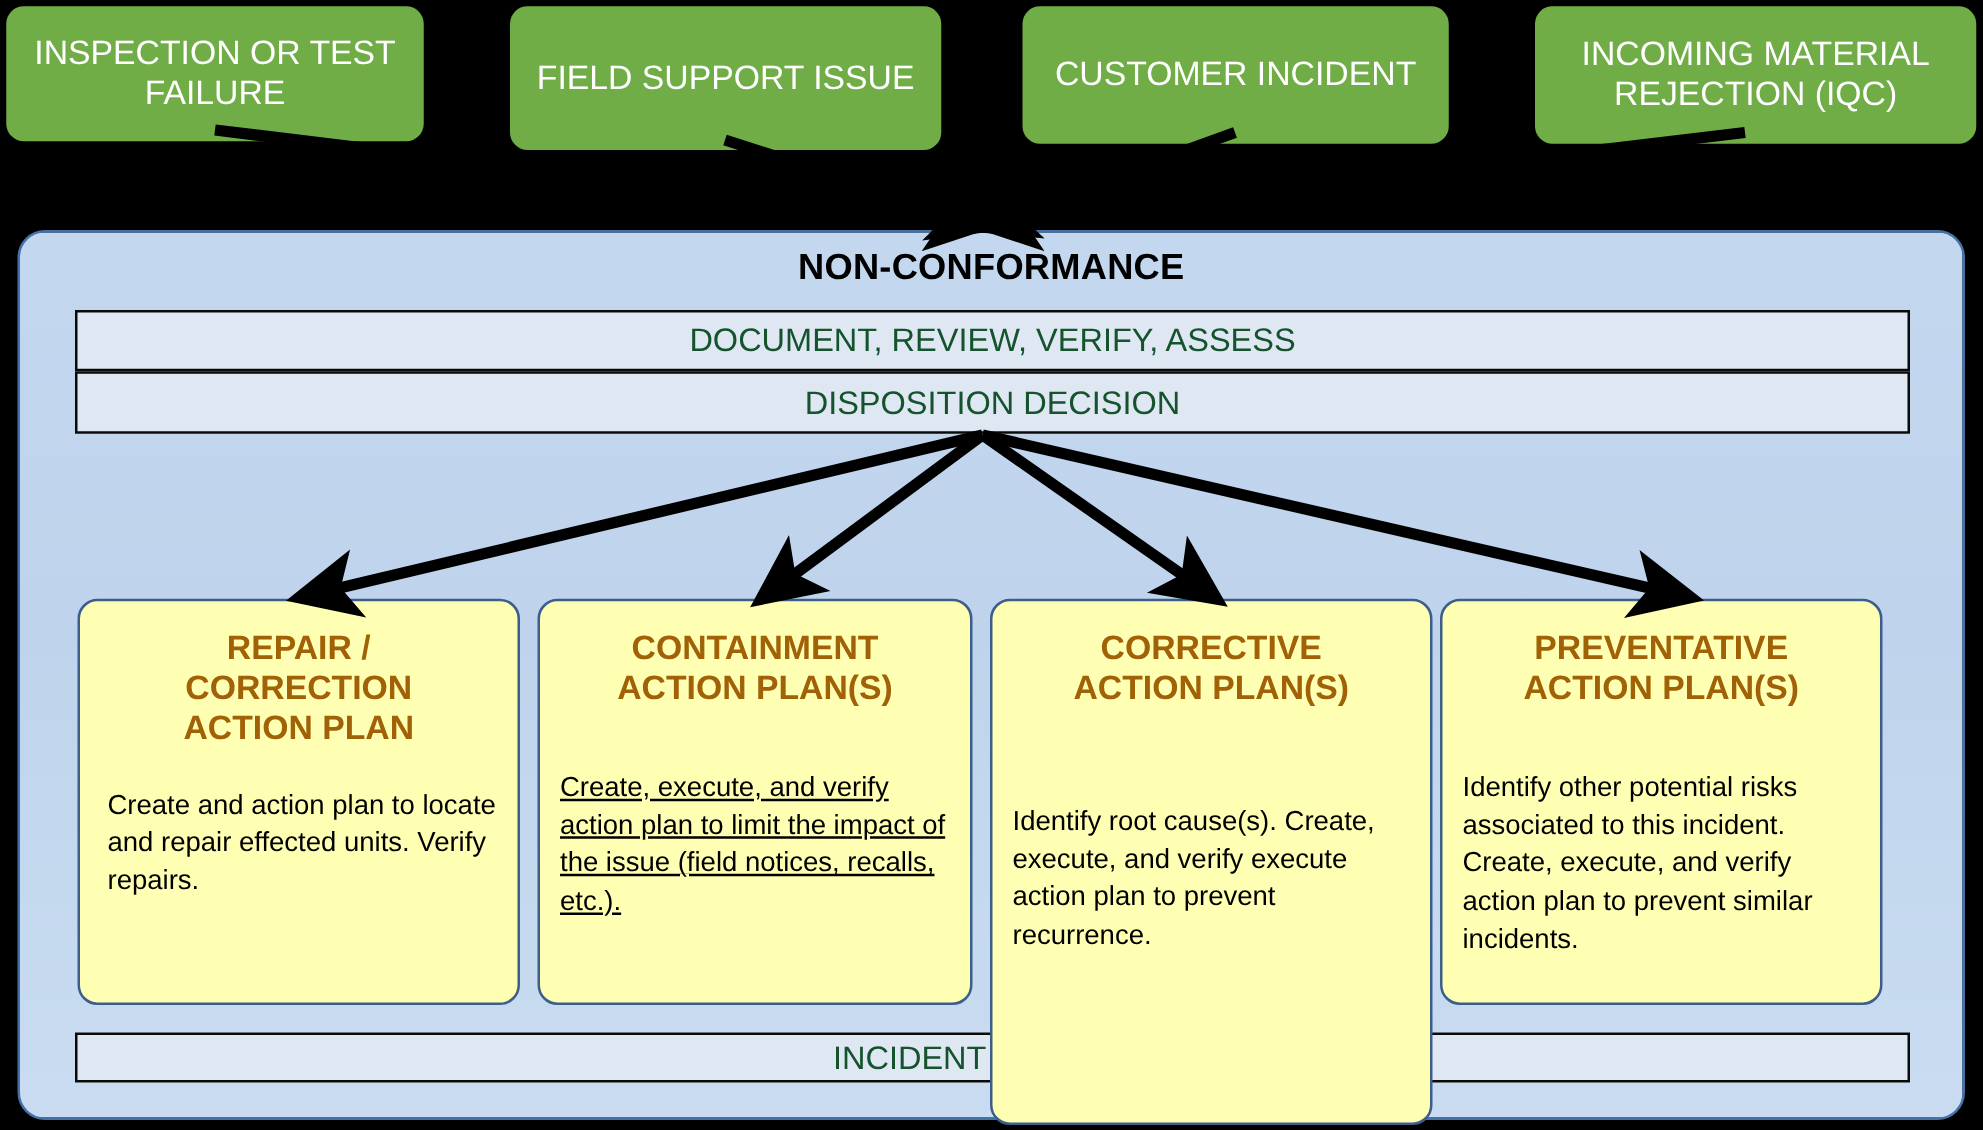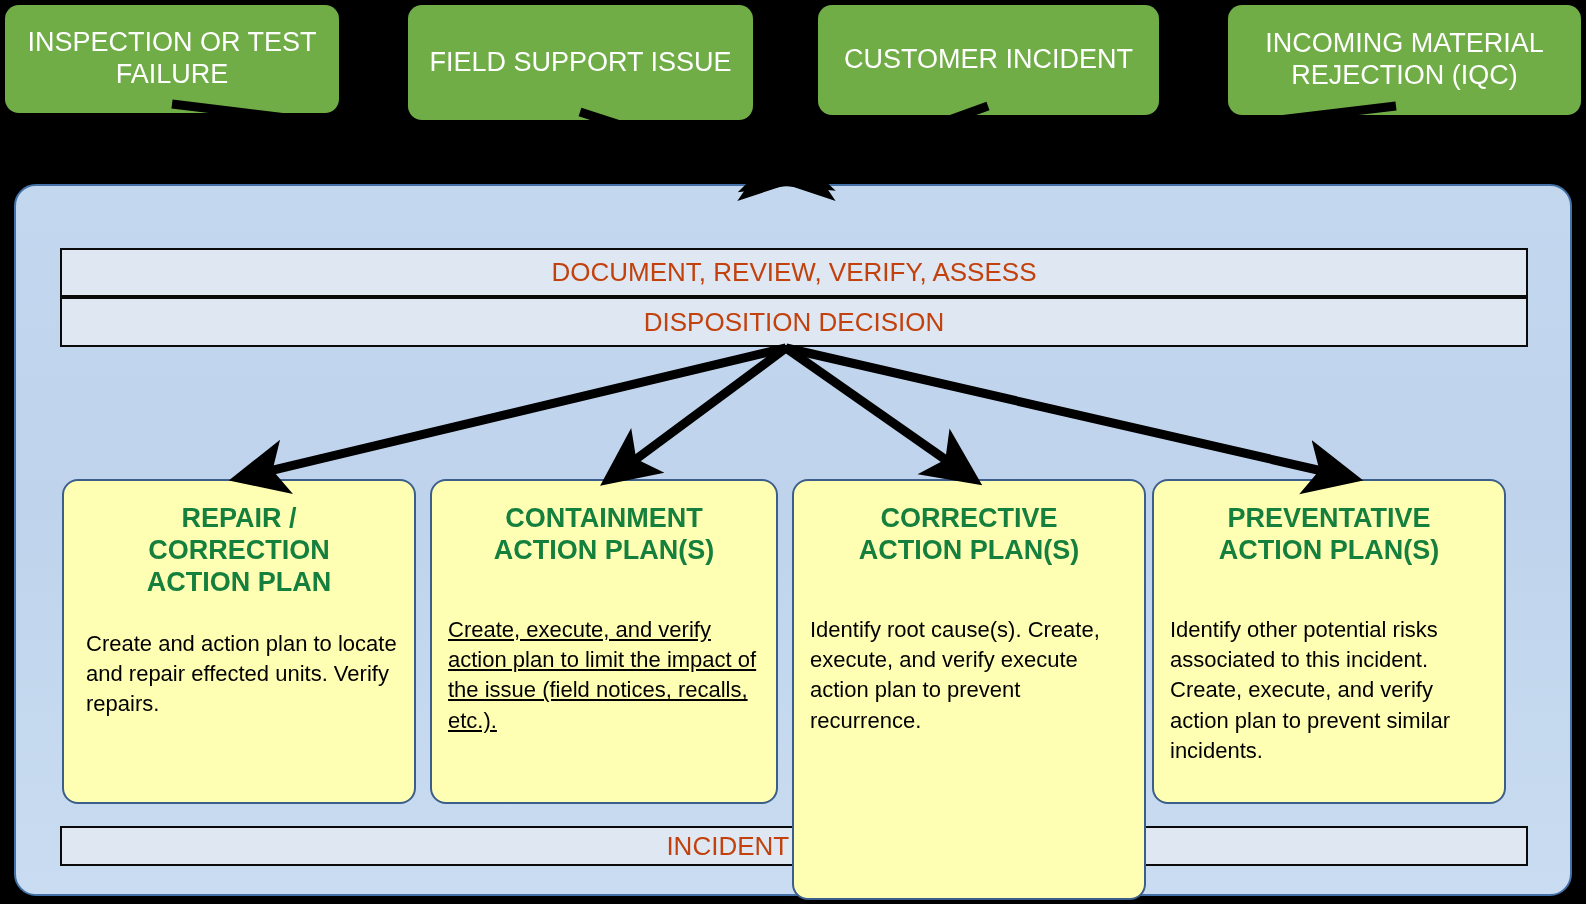--- a/index.html
+++ b/index.html
@@ -86,21 +86,21 @@
   
   .proc-bar {
     position: absolute;
     background: #DEE7F2;
     border: 2px solid #0A0A0A;
     box-sizing: border-box;
     display: flex;
     align-items: center;
     justify-content: center;
     font-size: 26px;
-    color: #c2410c;
+    color: #14532d;
   }
 
   #bar-document  { left: 44px; top: 62px;  width: 1468px; height: 49px; }
   #bar-disposition { left: 44px; top: 111px; width: 1468px; height: 50px; }
   #bar-closure   { left: 44px; top: 640px; width: 1468px; height: 40px; align-items: center; }
 
   
   .yellow-card {
     position: absolute;
     background: #FFFFB3;
@@ -114,35 +114,35 @@
   #card-0 { left: 46px;   top: 293px; width: 354px; height: 325px; }
   #card-1 { left: 414px;  top: 293px; width: 348px; height: 325px; }
   #card-2 { left: 776px;  top: 293px; width: 354px; height: 421px; }
   #card-3 { left: 1136px; top: 293px; width: 354px; height: 325px; }
 
   .card-title {
     text-align: center;
     font-size: 27px;
     font-weight: bold;
     line-height: 1.18;
-    color: #15803d;
+    color: #a16207;
     white-space: pre-line;
   }
 
   .card-body {
     margin-top: 26px;
     font-size: 22px;
     line-height: 1.38;
     color: #000000;
     text-align: left;
   }
 
   #card-0 .card-body { margin-top: 30px; padding-left: 6px; }
   #card-1 .card-body { margin-top: 48px; text-decoration: underline; }
-  #card-2 .card-body { margin-top: 48px; }
+  #card-2 .card-body { margin-top: 75px; }
   #card-3 .card-body { margin-top: 48px; }
 </style>
 </head>
 <body>
 
 <div id="canvas">
 
   <svg id="connectors" viewBox="0 0 1586 904" width="1586" height="904">
     <defs>
       <marker id="ah" markerWidth="7" markerHeight="7" refX="4.4" refY="3.5" orient="auto" markerUnits="strokeWidth">
@@ -173,20 +173,21 @@
   </div>
   <div class="green-box" id="green-2">
     <span>CUSTOMER INCIDENT</span>
   </div>
   <div class="green-box" id="green-3">
     <span>INCOMING MATERIAL REJECTION (IQC)</span>
   </div>
 
   <div id="nc-container">
 
+    <div id="nc-title">NON-CONFORMANCE</div>
 
     <div class="proc-bar" id="bar-document">
       <span>DOCUMENT, REVIEW, VERIFY, ASSESS</span>
     </div>
 
     <div class="proc-bar" id="bar-disposition">
       <span>DISPOSITION  DECISION</span>
     </div>
 
     <div class="yellow-card" id="card-0">

